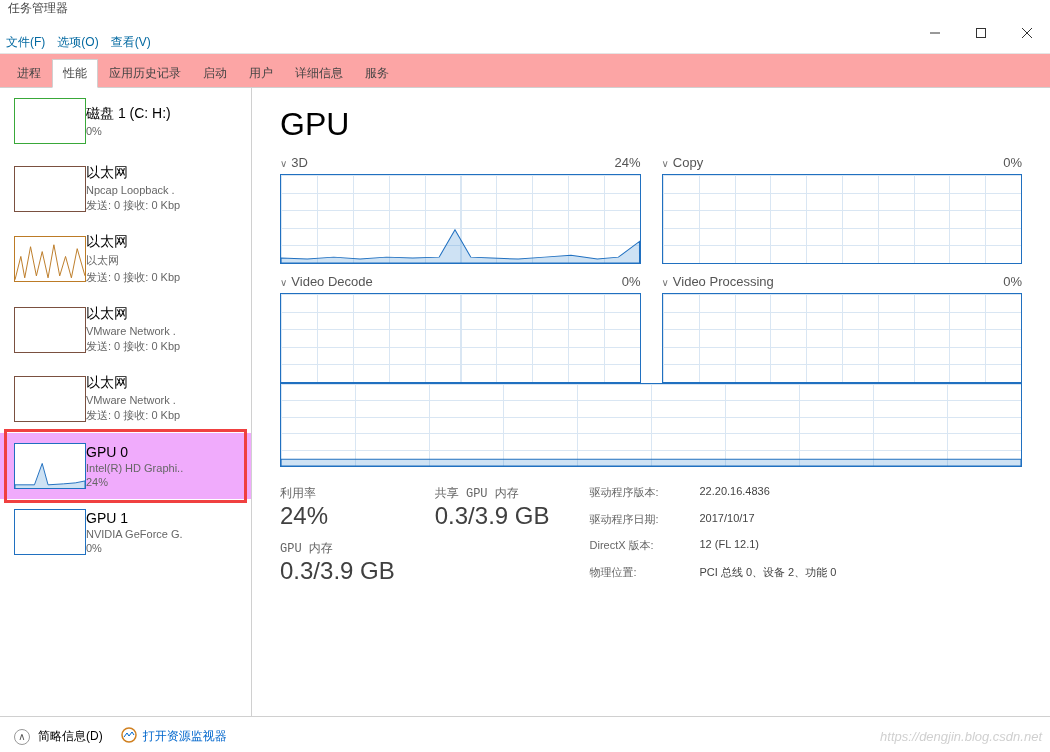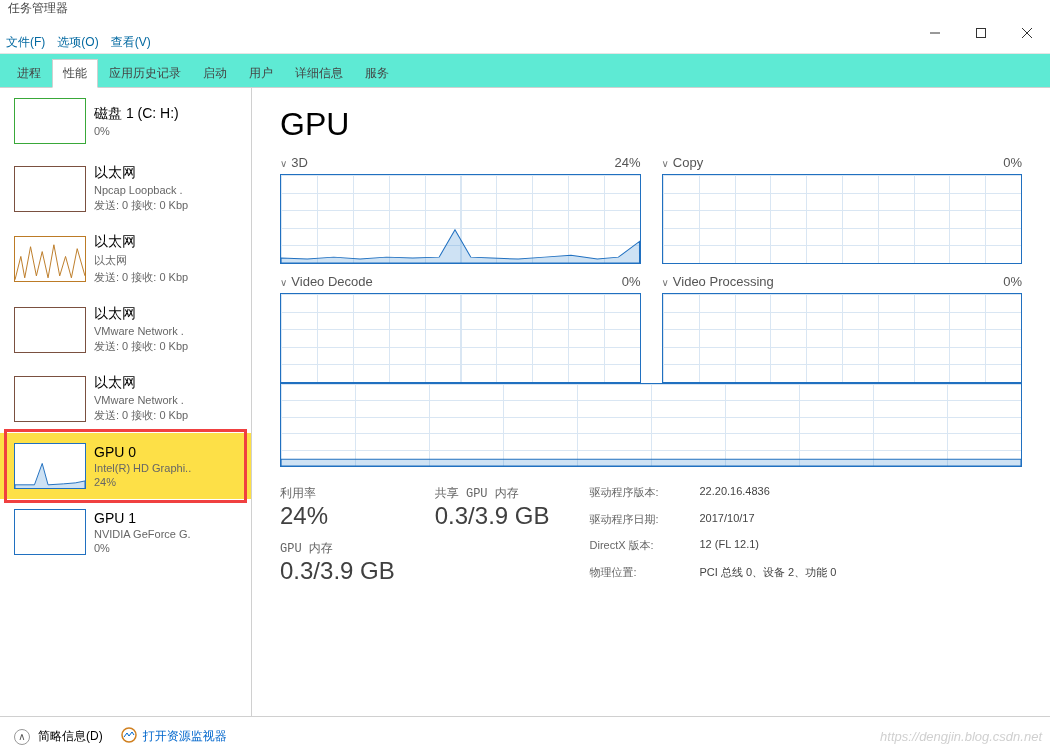--- a/index.html
+++ b/index.html
@@ -16,36 +16,36 @@
   
   .titlebar { height: 32px; display: flex; align-items: flex-start; padding-left: 8px; border-bottom: 0; flex-direction: column; }
   .titlebar .icon-app { width: 16px; height: 16px; margin-right: 6px; }
   .titlebar .title { font-size: 12px; color: #444; }
   .winbtns { margin-left: auto; display: flex; }
   .winbtn { width: 46px; height: 32px; display: flex; align-items: center; justify-content: center; color: #666; }
   
   .menubar { height: 22px; padding-left: 6px; display: flex; align-items: center; gap: 12px; font-size: 12px; color: #0369a1; border-bottom: 1px solid #e5e5e5; }
   .menubar span { cursor: default; }
   
-  .tabs { display: flex; align-items: end; padding: 4px 6px 0 6px; font-size: 12px; background:#5eead4; border-bottom:1px solid #d0d0d0;}
+  .tabs { display: flex; align-items: end; padding: 4px 6px 0 6px; font-size: 12px; background:#fca5a5; border-bottom:1px solid #d0d0d0;}
   .tab { padding: 5px 10px; border: 1px solid transparent; color: #444; cursor: default; position:relative; top:1px;}
   .tab.active { background: #fff; border: 1px solid #d0d0d0; border-bottom: 1px solid #fff; }
   
   .main { display: flex; height: calc(100% - 32px - 22px - 30px - 40px); }
   
   .sidebar { width: 252px; border-right: 1px solid #d0d0d0; overflow-y: scroll; position: relative; }
   .sidebar::-webkit-scrollbar { width: 12px; }
   .sidebar::-webkit-scrollbar-track { background: #f0f0f0; }
   .sidebar::-webkit-scrollbar-thumb { background: #c0c0c0; }
-  .side-item { display: flex; align-items: center; gap: 8px; padding: 10px 8px 10px 14px; cursor: default; }
+  .side-item { display: flex; align-items: center; padding: 10px 8px 10px 14px; cursor: default; }
   .side-item .thumb { width: 72px; height: 46px; border: 1px solid #b0b0b0; background: #fff; position: relative; flex-shrink: 0; }
   .side-item .info { display: flex; flex-direction: column; gap: 2px; overflow: hidden; }
   .side-item .ititle { font-size: 14px; color: #000; white-space: nowrap; overflow: hidden; text-overflow: ellipsis; }
   .side-item .isub { font-size: 11px; color: #666; white-space: nowrap; overflow: hidden; text-overflow: ellipsis; }
-  .side-item.selected { background: #fde047; }
+  .side-item.selected { background: #f0abfc; }
   .highlight-box { position: absolute; border: 3px solid #f04040; pointer-events: none; }
   
   .content { flex: 1; padding: 18px 28px; overflow: hidden; }
   .big-title-row { display: flex; align-items: baseline; justify-content: space-between; }
   .big-title { font-size: 32px; font-weight: 400; }
   .subtitle-right { font-size: 18px; color: #555; }
   .charts-grid { display: grid; grid-template-columns: 1fr 1fr; grid-auto-rows: auto; gap: 10px 21px; margin-top: 12px; }
   .chart-block { }
   .chart-head { display: flex; justify-content: space-between; align-items: center; font-size: 13px; color: #555; margin-bottom: 4px; }
   .chart-head .chev { font-size: 10px; margin-right: 4px; color: #777; }

